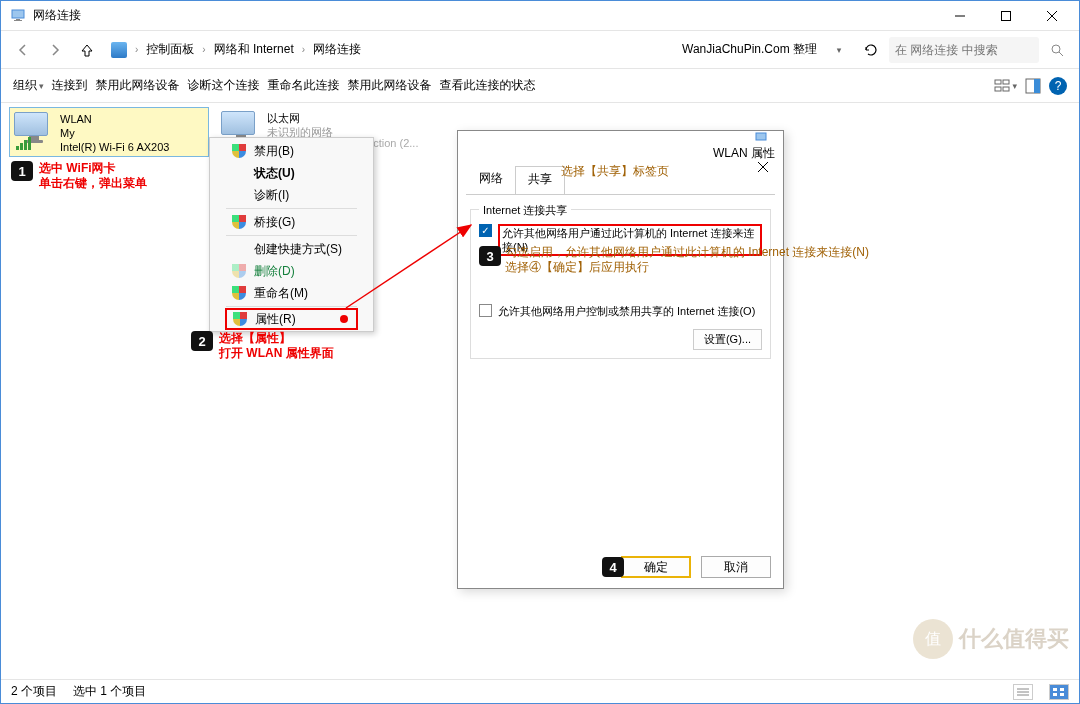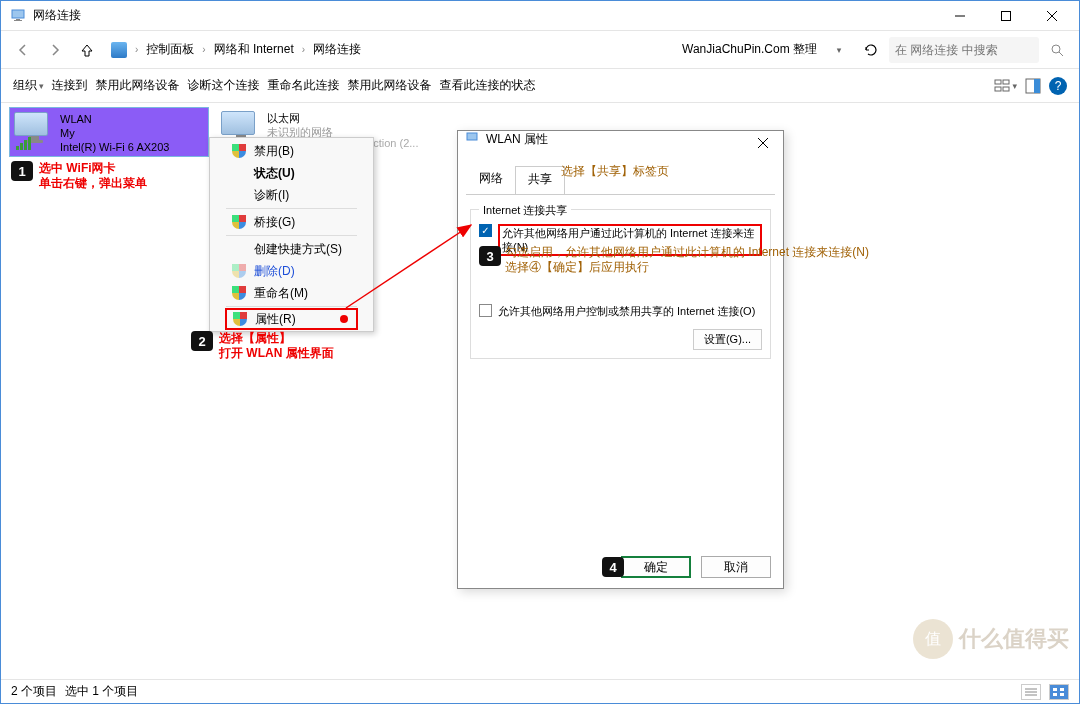--- a/index.html
+++ b/index.html
@@ -29,71 +29,71 @@
 .toolbar .spacer { flex: 1; }
 .chev { font-size: 9px; color: #666; }
 .view-ic, .pane-ic, .help-ic { width:18px; height:18px; display:inline-block; }
 .help-ic { background:#0063b1; border-radius:50%; color:#fff; font-size:12px; line-height:18px; text-align:center; }
 
 
 .content { position: relative; width: 100%; height: calc(100% - 30px - 38px - 34px - 24px); }
 
 
 .conn { position:absolute; top:4px; width:200px; height:50px; display:flex; padding:4px; gap:6px; }
-.conn.selected { background:#8b5cf6; border:1px solid #7ab8e0; }
+.conn.selected { background:#fef9c3; border:1px solid #7ab8e0; }
 .conn-icon { width:40px; height:40px; position:relative; }
 .conn-icon .mon { width:34px; height:24px; background:linear-gradient(#cfe5fb,#a0c0e0); border:1px solid #7aa0c8; border-radius:2px; }
 .conn-icon .stand { width:10px; height:4px; background:#888; margin:0 auto; }
 .conn-icon .base { width:18px; height:3px; background:#888; margin:0 auto; border-radius:1px;}
 .conn-icon .signal { position:absolute; bottom:2px; left:2px; display:flex; gap:1px; align-items:flex-end; }
 .conn-icon .signal span { width:3px; background:#3a9c3a; }
 .conn-text { font-size: 11px; line-height: 14px; }
 
 
 .ctxmenu { position:absolute; top:34px; left:208px; width:165px; background:#f8f8f8; border:1px solid #ccc; box-shadow:2px 2px 6px rgba(0,0,0,.2); padding:2px 16px; font-size:12px; }
 .ctxmenu .row { height:22px; display:flex; align-items:center; padding:0 8px 0 28px; position:relative; }
 .ctxmenu .row.bold { font-weight:bold; }
-.ctxmenu .row.dis { color:#1d4ed8; }
+.ctxmenu .row.dis { color:#15803d; }
 .ctxmenu hr { border:none; border-top:1px solid #ddd; margin:2px 0; }
 .ctxmenu .shield { position:absolute; left:6px; width:14px; height:14px; }
 .ctxmenu .shield::before { content:""; position:absolute; inset:0; background:conic-gradient(#e03c3c 0 25%, #3c8ce0 25% 50%, #e0c03c 50% 75%, #3ce07c 75% 100%); border-radius:0 0 50% 50%;}
 .ctxmenu .highlight { border:2px solid #e00; margin:-1px; }
 
 
 .dialog { position:absolute; top:27px; left:456px; width:327px; height:459px; background:#fff; border:1px solid #888; box-shadow:3px 3px 10px rgba(0,0,0,.15);}
-.dlg-title { height:30px; display:flex; align-items:flex-start; padding:0 8px; font-size:12px; }
+.dlg-title { height:30px; display:flex; align-items:flex-end; padding:0 8px; font-size:12px;flex-direction:column; }
 .dlg-title .ico { width:14px; height:14px; margin-right:6px; }
 .dlg-title .spacer { flex:1; }
 .dlg-close { width:24px; height:24px; display:flex; align-items:center; justify-content:center; }
 .dlg-tabs { display:flex; padding:0 8px; font-size:12px; margin-top:4px; }
 .dlg-tab { padding:4px 12px 6px; border:1px solid transparent; }
 .dlg-tab.active { border:1px solid #ccc; border-bottom-color:#fff; background:#fff; position:relative; top:1px; }
 .dlg-tabbox { border:2px solid #e00; margin-left:-1px; }
 .dlg-body { border-top:1px solid #ccc; margin:0 8px; padding:10px 4px; font-size:11px; height:380px; position:relative;}
 .groupbox { border:1px solid #ddd; padding:10px 8px 36px; margin-top:4px; position:relative; }
 .groupbox .legend { position:absolute; top:-7px; left:8px; background:#fff; padding:0 4px; font-size:11px; }
 .chkrow { display:flex; align-items:flex-start; gap:6px; margin:4px 0; line-height:14px; }
 .chk { width:13px; height:13px; border:1px solid #888; flex-shrink:0; display:inline-flex; align-items:center; justify-content:center; font-size:10px; }
 .chk.checked { background:#0063b1; border-color:#0063b1; color:#fff; }
 .chkrow.boxed .lbl { border:2px solid #e00; padding:0 2px; }
 .setbtn { position:absolute; right:8px; bottom:8px; padding:2px 10px; border:1px solid #ccc; background:#fdfdfd; font-size:11px;margin-top:42px; }
 .dlg-buttons { position:absolute; bottom:10px; right:12px; display:flex; gap:10px; }
 .dlg-btn { width:70px; height:22px; font-size:12px; display:flex; align-items:center; justify-content:center; border:1px solid #aaa; background:#fdfdfd;}
-.dlg-btn.primary { border:2px solid #15803d; }
+.dlg-btn.primary { border:2px solid #eab308; }
 
 
 .note { position:absolute; display:flex; align-items:flex-start; gap:6px; font-size:12px; color:#e00; font-weight:bold; z-index:20; }
 .note .num { width:22px; height:20px; background:#111; color:#fff; border-radius:4px; display:flex; align-items:center; justify-content:center; font-size:13px; font-weight:bold; }
 .note .txt { line-height:15px; }
 .note-label { position:absolute; font-size:12px; color:#a16207; font-weight:normal; z-index:20;}
 .arrow-svg { position:absolute; top:0; left:0; pointer-events:none; z-index:15; }
 .num-inline { width:22px; height:20px; background:#111; color:#fff; border-radius:4px; display:inline-flex; align-items:center; justify-content:center; font-size:13px; font-weight:bold; position:absolute; z-index:21;}
 
 
-.statusbar { position:absolute; bottom:0; left:0; right:0; height:24px; border-top:1px solid #e5e5e5; display:flex; align-items:center; padding:11px 10px; font-size:12px; gap:8px; background:#fff;}
+.statusbar { position:absolute; bottom:0; left:0; right:0; height:24px; border-top:1px solid #e5e5e5; display:flex; align-items:center; padding:11px 10px; font-size:12px; gap:16px; background:#fff;}
 .statusbar .spacer { flex:1; }
 .viewtoggle { width:20px; height:16px; border:1px solid #ccc; display:inline-block; }
 
 
 .wm { position:absolute; right:10px; bottom:20px; opacity:.5; display:flex; align-items:center; gap:6px; color:#b8a890;}
 .wm .circ { width:40px; height:40px; border-radius:50%; background:#d8c8a8; display:flex; align-items:center; justify-content:center; font-size:16px; color:#fff;}
 .wm .t { font-size:22px; font-weight:bold; }
 
 
 .faint-text { position:absolute; top:34px; left:360px; font-size:11px; color:#aaa;}

